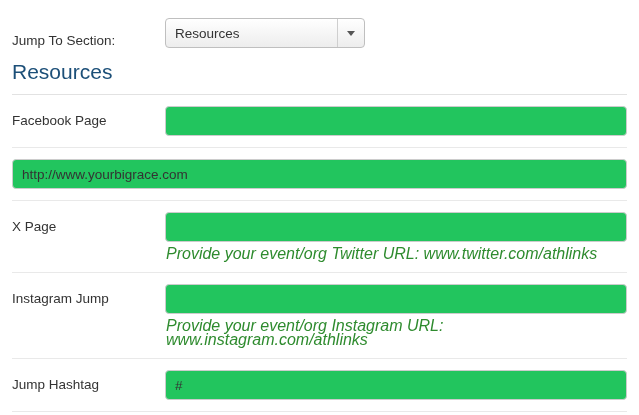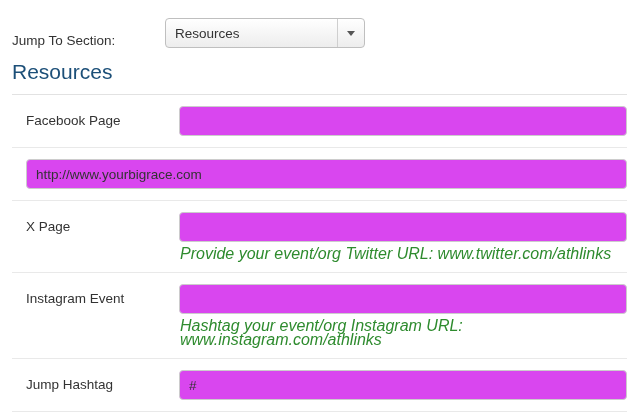--- a/index.html
+++ b/index.html
@@ -87,42 +87,41 @@
   }
 
   
   .form {
     margin-top: 0;
   }
   .row {
     display: flex;
     align-items: flex-start;
     padding-top: 11px;
-    margin-left: 14px;
   }
   .row-label {
     width: 153px;
     flex: none;
     font-size: 13.5px;
     color: #333333;
     line-height: 17px;
     padding-top: 6px;
   }
   .row-field {
     flex: 1;
     min-width: 0;
   }
   .txt {
     display: block;
     width: 100%;
     height: 30px;
     box-sizing: border-box;
     border: 1px solid #cccccc;
     border-radius: 4px;
-    background: #d946ef;
+    background: #22c55e;
     padding: 0 9px;
     font-family: "Liberation Sans", sans-serif;
     font-size: 13.5px;
     color: #333333;
     outline: none;
   }
   .txt.focused {
     border-color: #66afe9;
     box-shadow: 0 0 4px rgba(102,175,233,0.55);
   }
@@ -197,24 +196,24 @@
     <div class="row">
       <div class="row-label">X Page</div>
       <div class="row-field">
         <input class="txt" type="text" value="" style="">
         <div class="help">Provide your event/org Twitter URL: www.twitter.com/athlinks</div>
       </div>
     </div>
     <div class="hr-row"></div>
 
     <div class="row">
-      <div class="row-label">Instagram Event</div>
+      <div class="row-label">Instagram Jump</div>
       <div class="row-field">
         <input class="txt" type="text" value="" style="">
-        <div class="help">Hashtag your event/org Instagram URL: www.instagram.com/athlinks</div>
+        <div class="help">Provide your event/org Instagram URL: www.instagram.com/athlinks</div>
       </div>
     </div>
     <div class="hr-row"></div>
 
     <div class="row">
       <div class="row-label">Jump Hashtag</div>
       <div class="row-field">
         <input class="txt" type="text" value="#" style="">
       </div>
     </div>

